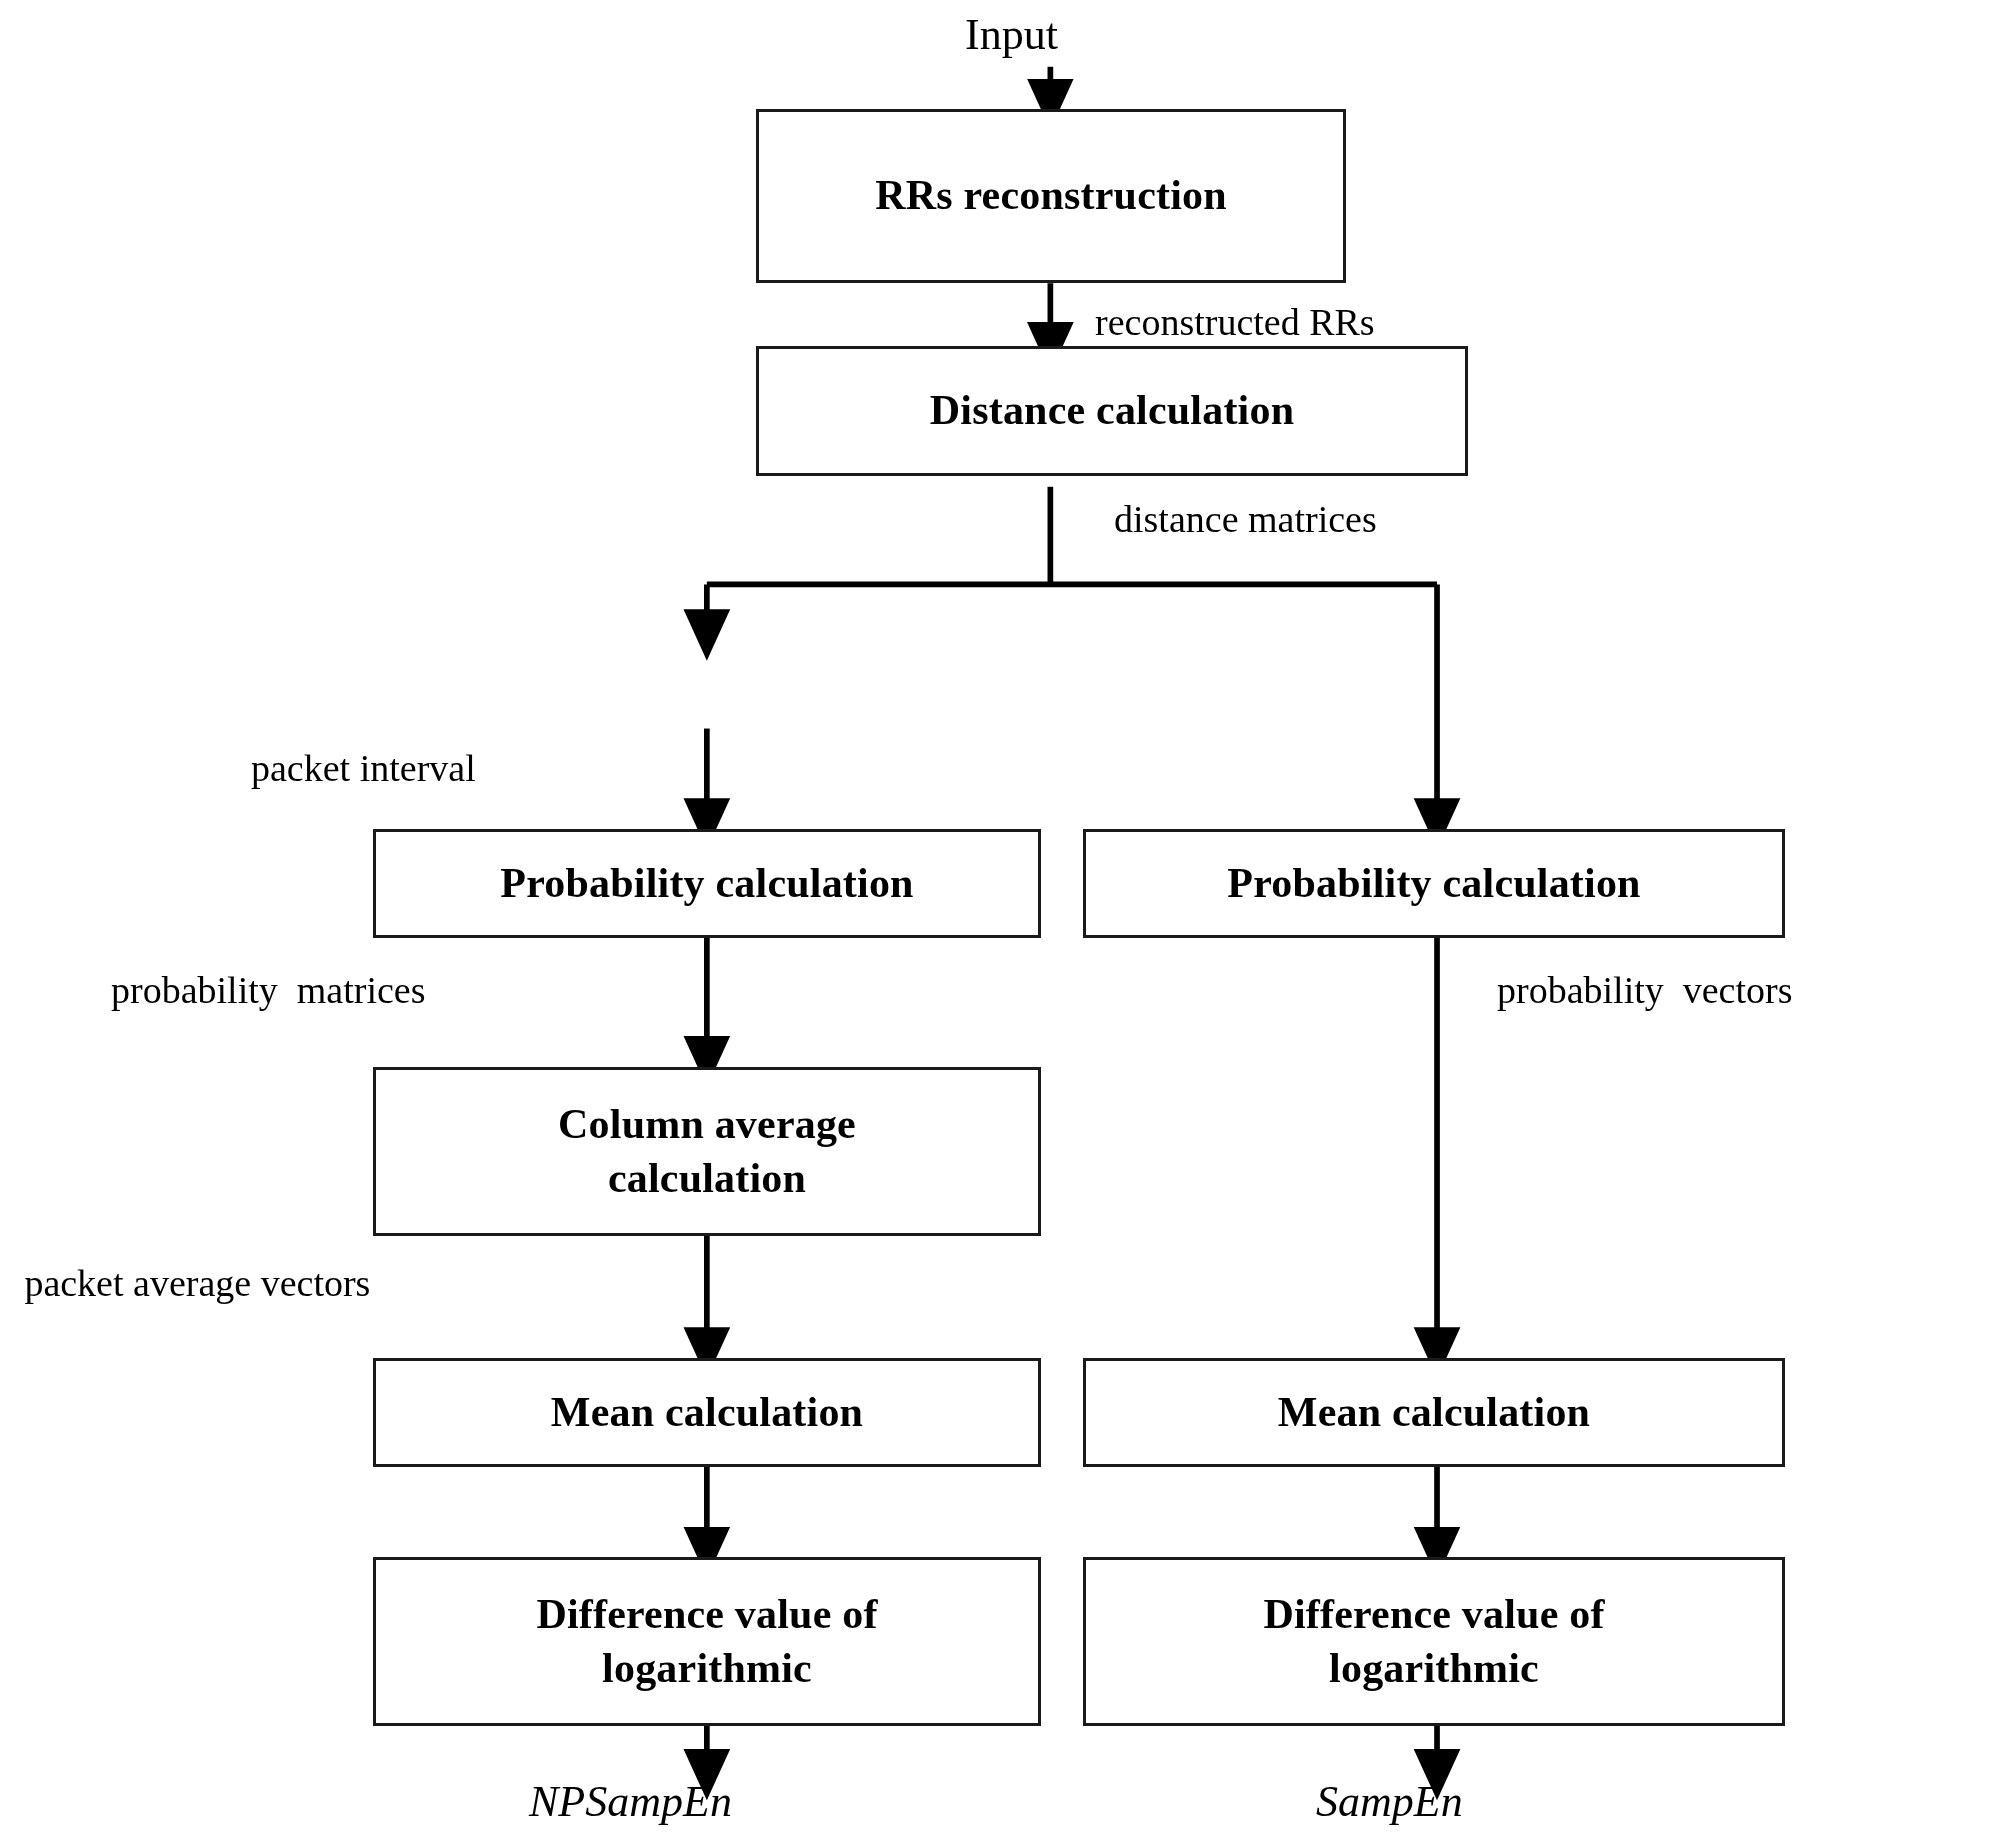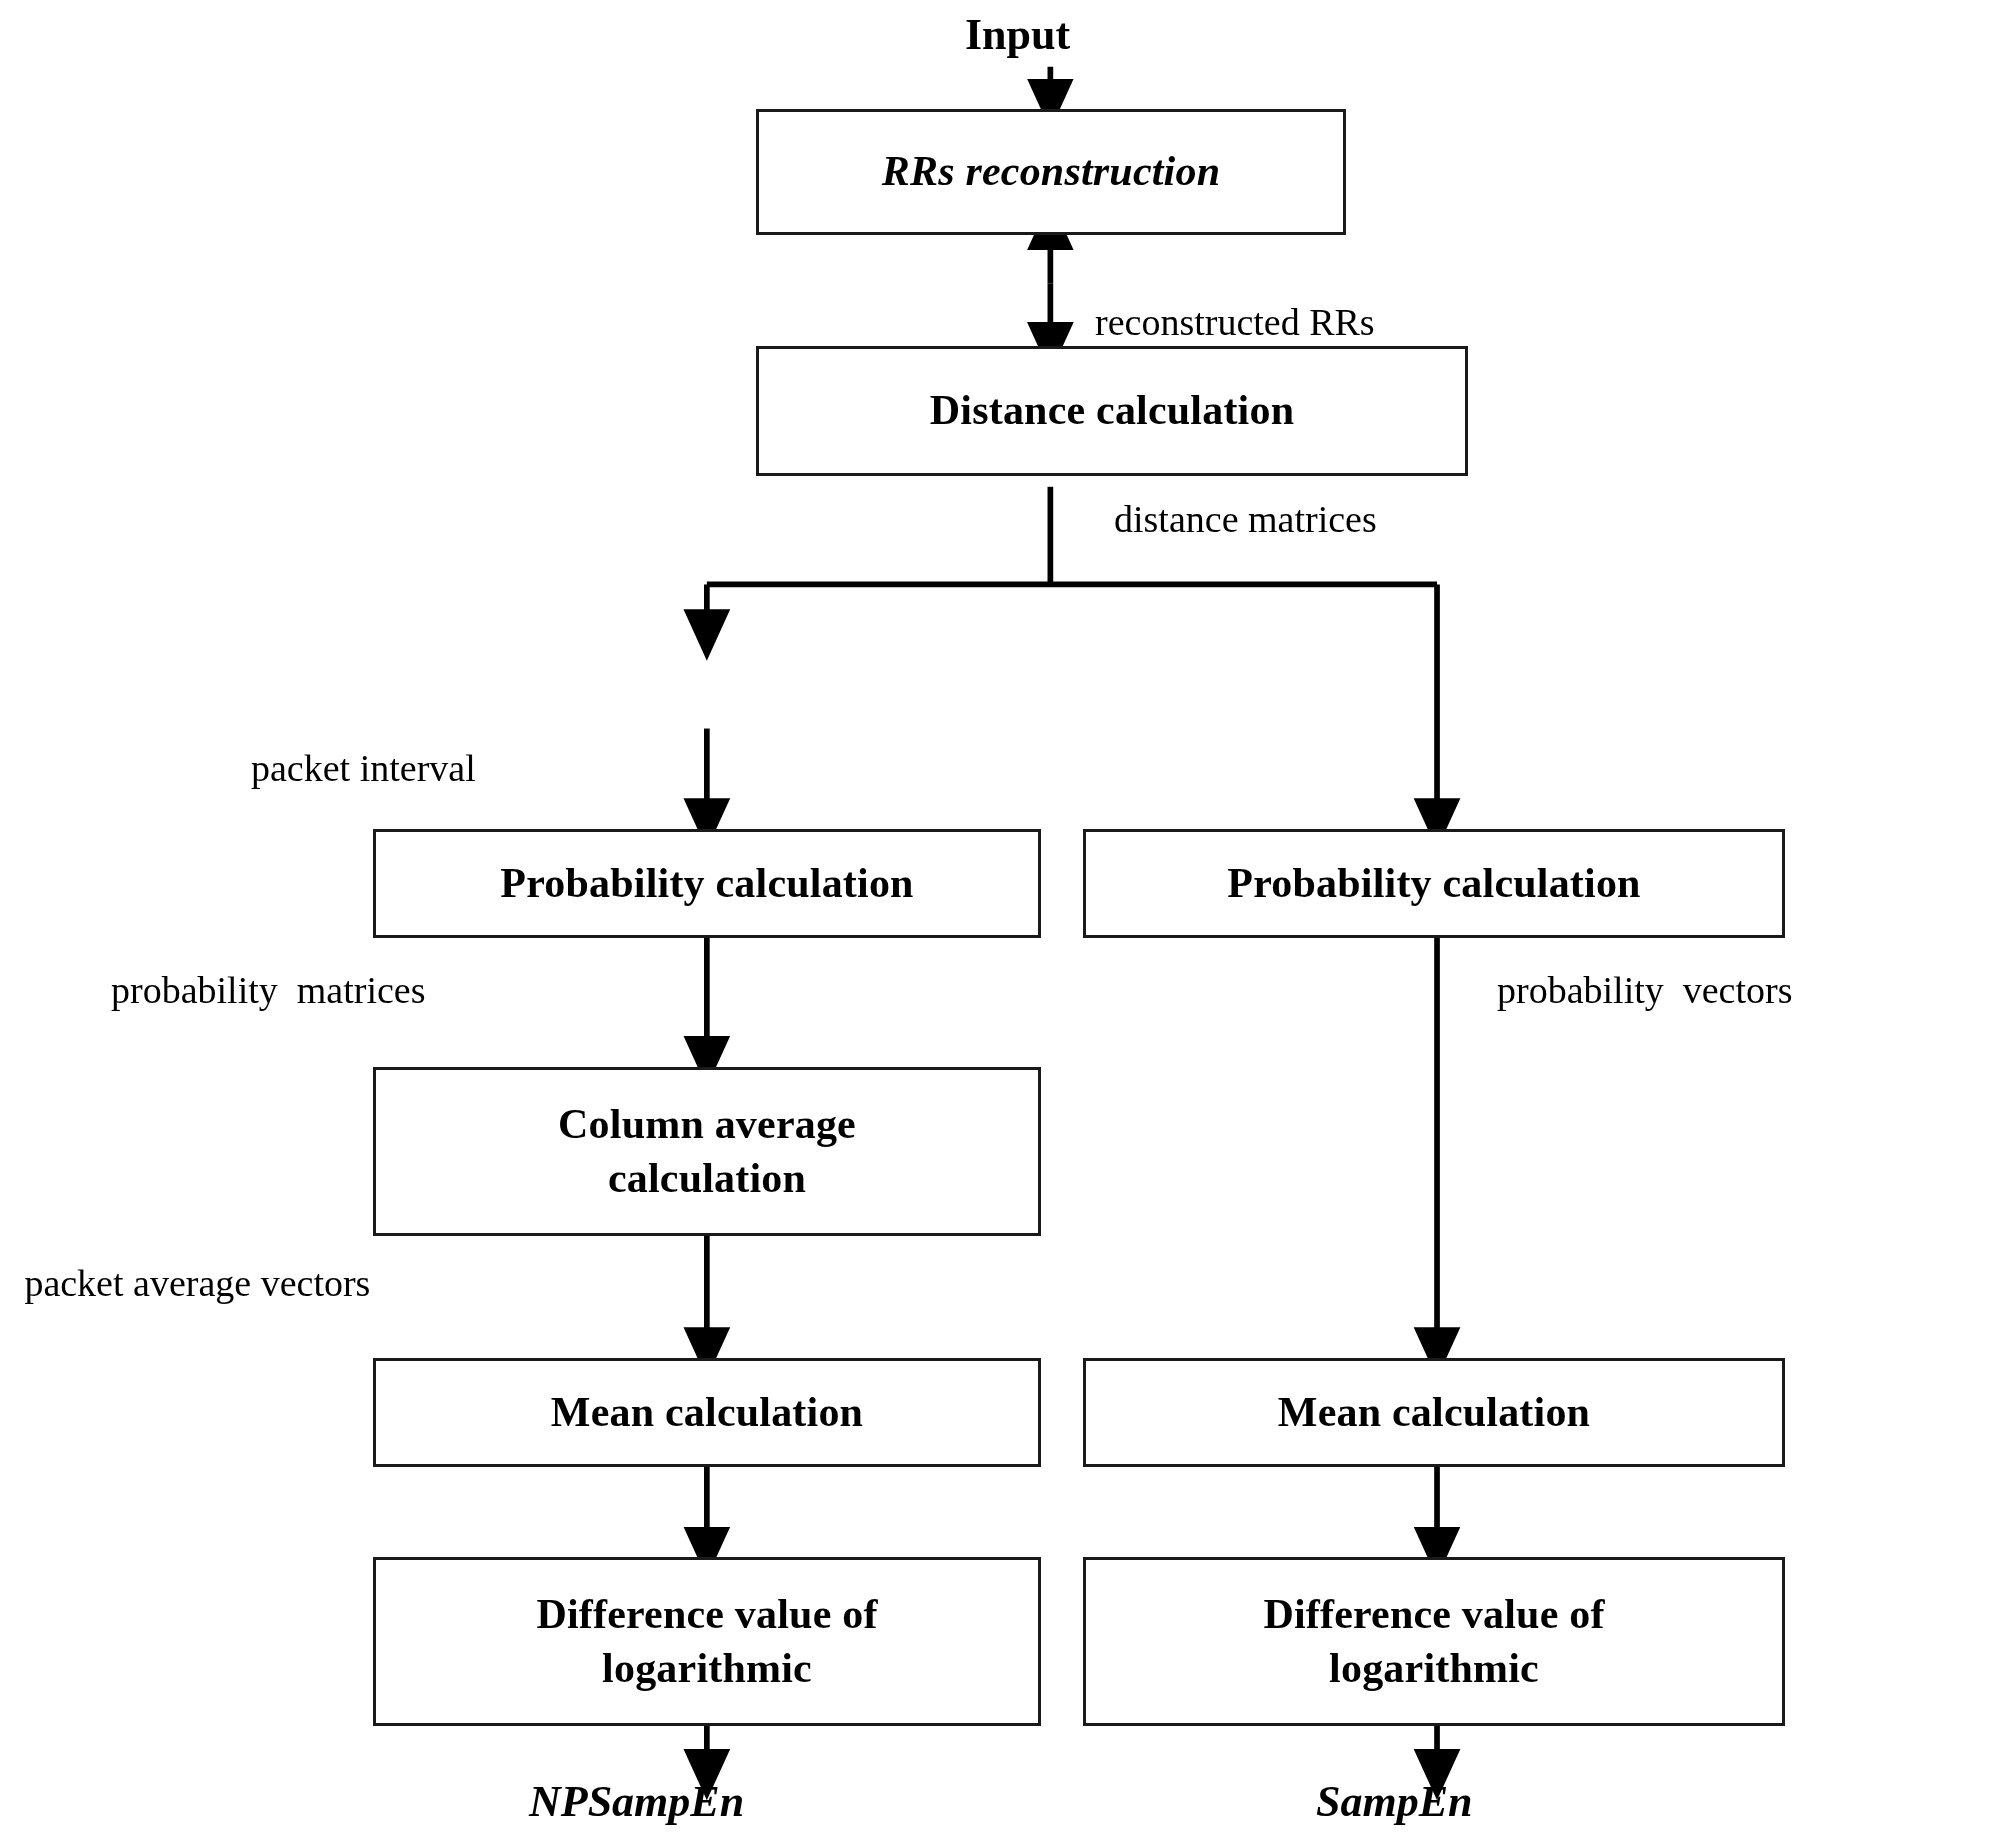--- a/index.html
+++ b/index.html
@@ -43,21 +43,21 @@
     font-size: 38px;
     font-weight: normal;
     color: #000000;
     white-space: pre;
     z-index: 3;
     line-height: 1;
   }
   .terminal {
     position: absolute;
     font-size: 44px;
-    font-weight: bold;
+    font-weight: normal;
     color: #000000;
     white-space: pre;
     z-index: 3;
     line-height: 1;
   }
   .terminal.italic {
     font-style: italic;
   }
 </style>
 </head>
@@ -97,21 +97,21 @@
       <line x1="1765" y1="2120" x2="1765" y2="2178" marker-end="url(#arrowhead)"></line>
     </g>
   </svg>
 
   <div class="terminal" style="left:965px; top:13px;">Input</div>
 
   <div class="terminal italic" style="left:529px; top:1780px;">NPSampEn</div>
 
   <div class="terminal italic" style="left:1316px; top:1780px;">SampEn</div>
 
-  <div class="node" style="left:756px; top:109px; width:590px; height:126px;font-style:italic;">RRs reconstruction</div>
+  <div class="node" style="left:756px; top:109px; width:590px; height:174px;">RRs reconstruction</div>
 
   <div class="node" style="left:756px; top:346px; width:712px; height:130px;">Distance calculation</div>
 
 
   <div class="node" style="left:373px; top:829px; width:668px; height:109px;">Probability calculation</div>
 
   <div class="node" style="left:1083px; top:829px; width:702px; height:109px;">Probability calculation</div>
 
   <div class="node node-multiline" style="left:373px; top:1067px; width:668px; height:169px; white-space:pre-line;">Column average
 calculation</div>

